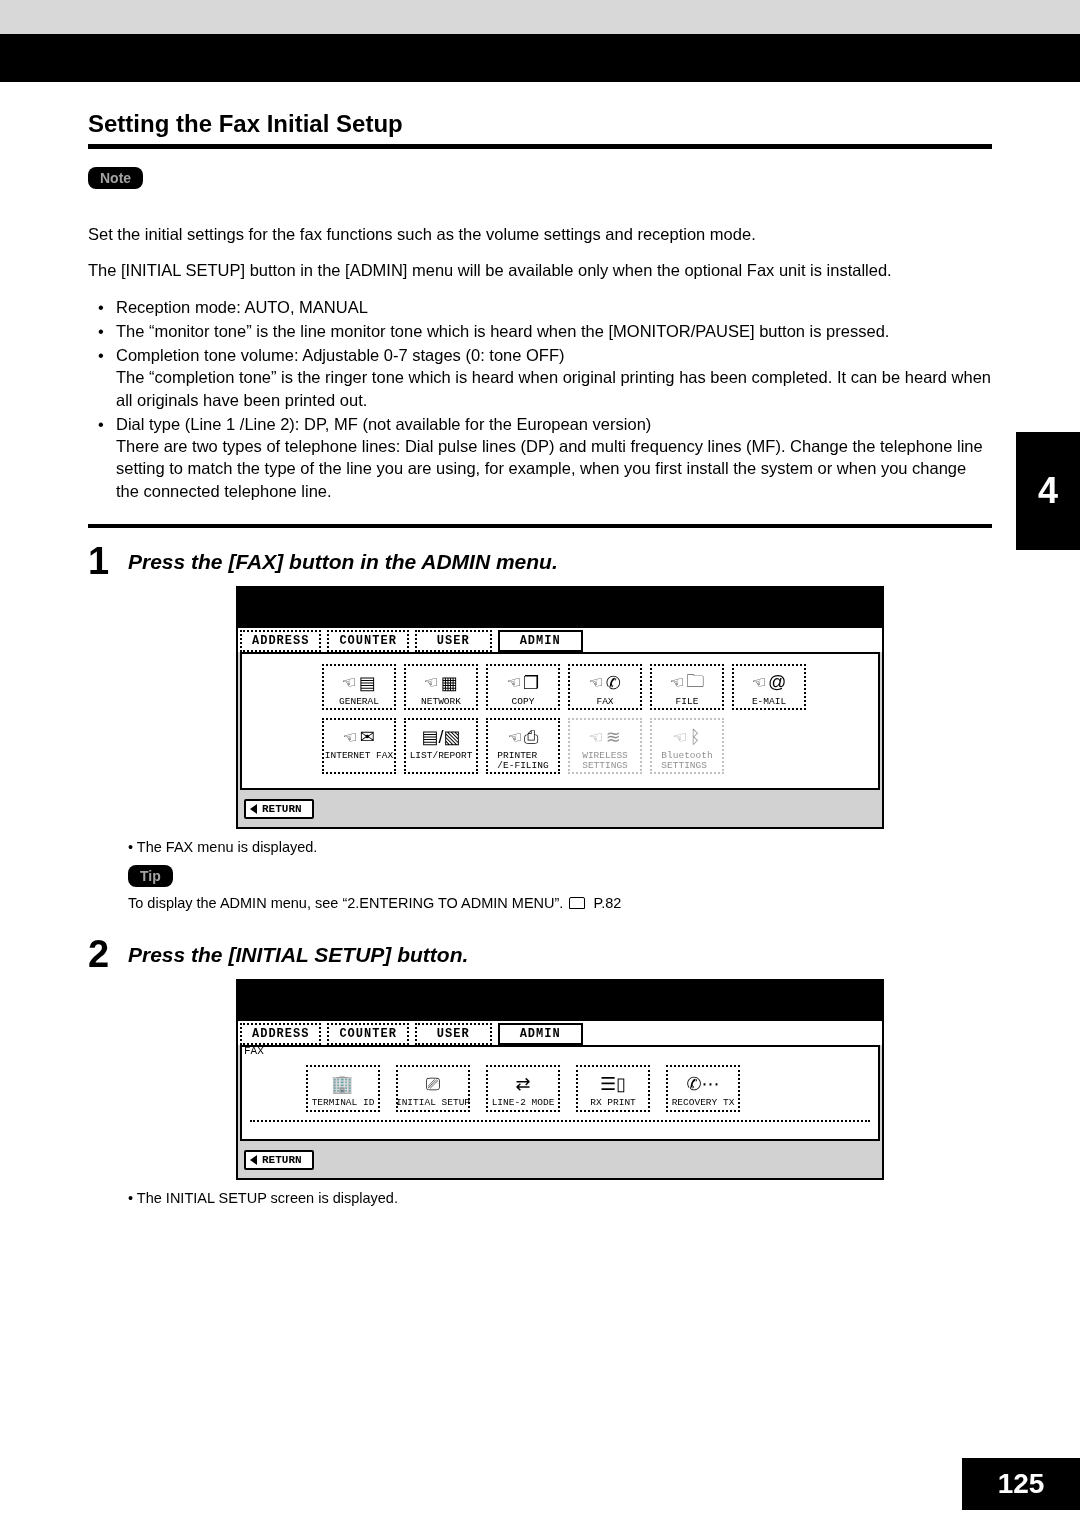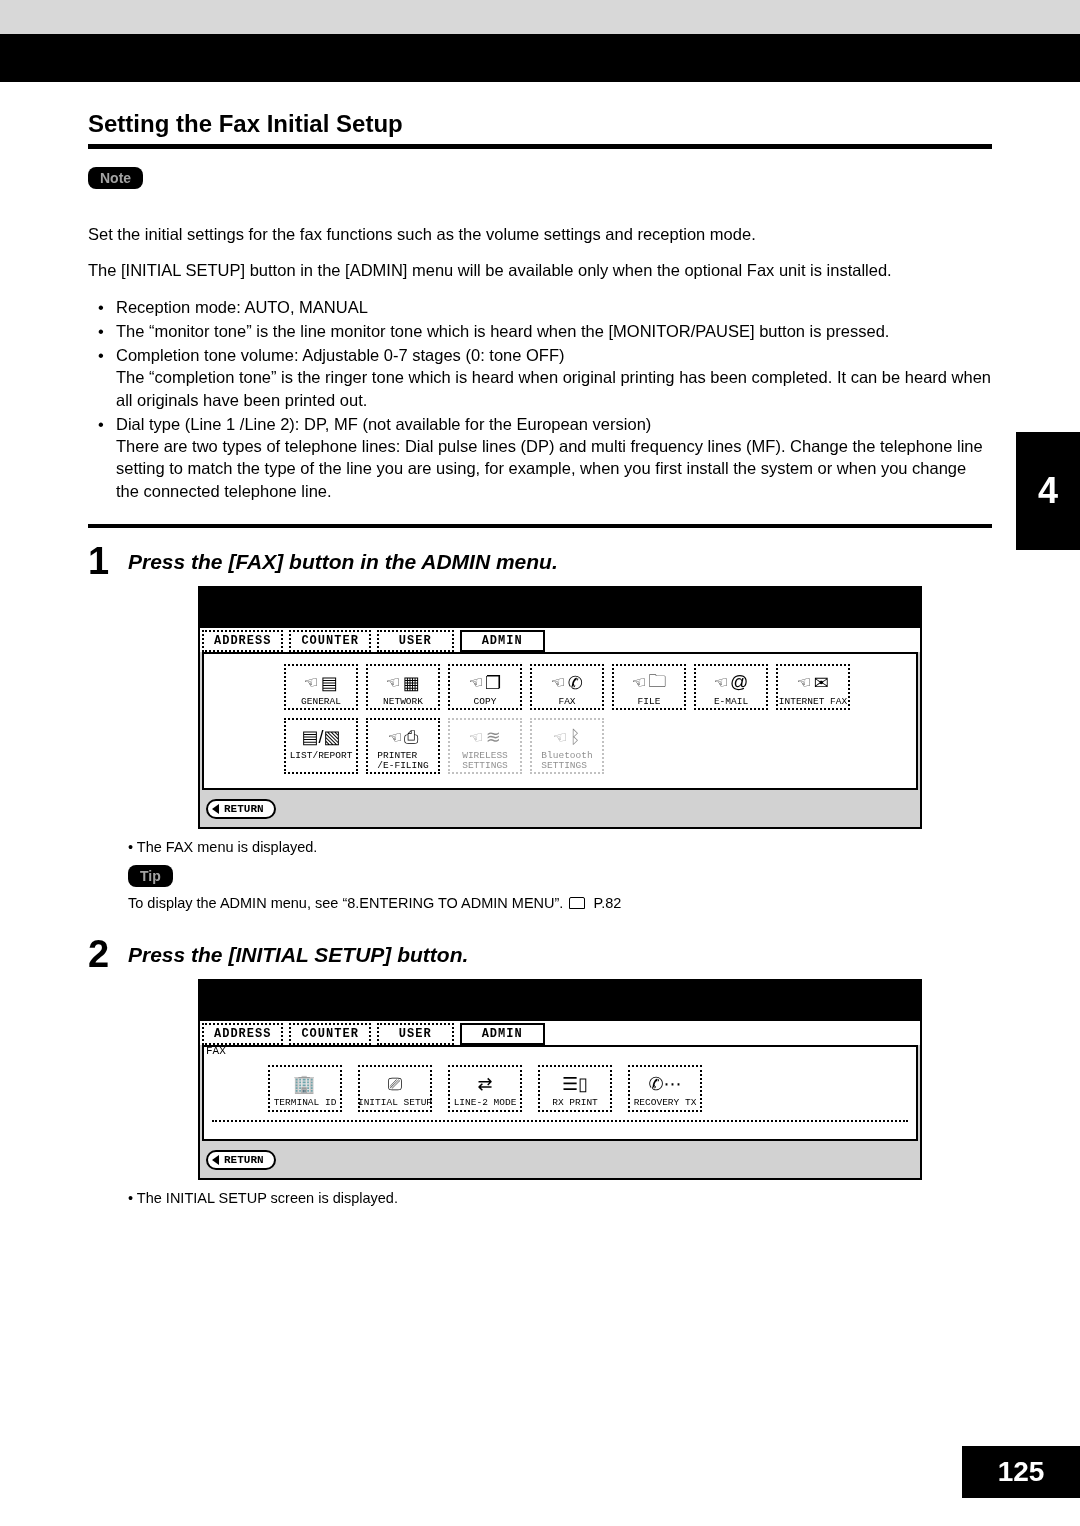--- a/index.html
+++ b/index.html
@@ -22,43 +22,43 @@
   .step { display: flex; align-items: flex-start; margin-top: 6px; }
   .step-num { font-size: 38px; font-weight: bold; line-height: 1; width: 40px; flex: 0 0 40px; }
   .step-body { flex: 1; }
   .step-title { font-size: 21px; font-weight: bold; margin-top: 8px; margin-bottom: 12px; font-style: italic; }
   .step-note { font-size: 14.5px; margin: 10px 0 10px 0; }
   .step-note::before { content: "•  "; }
   .tip-ref { font-size: 14.5px; margin-bottom: 18px; }
   .book-icon { display:inline-block; width:16px; height:12px; border:1.5px solid #000; border-radius:2px 2px 0 0; position:relative; top:1px; margin:0 4px 0 2px; }
 
   
-  .lcd { width: 724px; margin: 0 auto 8px auto; border: 2px solid #000; background: #000; }
+  .lcd { width: 648px; margin: 0 auto 8px auto; border: 2px solid #000; background: #000; }
   .lcd-top { height: 40px; background: #000; }
   .lcd-body { background: #d2d2d2; padding: 0; }
   .tabs-row { background:#fff; display:flex; gap:6px; padding:2px 2px 0 2px; }
   .tab { border:2px dotted #000; padding:2px 10px; font-family: "Courier New", monospace; font-size:12px; font-weight:bold; letter-spacing:1px; background:#fff; }
   .tab.active { border:2px solid #000; }
   .tab.wide { padding:2px 20px; }
   .panel { border:2px solid #000; background:#fff; margin:0 2px 2px 2px; padding:10px 8px 14px 8px; min-height:96px; position:relative; }
   .btn-grid { display:flex; flex-wrap:wrap; gap:8px; justify-content:flex-start; padding-left:72px; }
   .lcd2 .btn-grid { padding-left: 56px; gap:16px; }
   .panel .crumb { font-family:"Courier New",monospace; font-size:11px; position:absolute; left:2px; top:-2px; }
   .soft-btn { width:74px; border:2px dotted #000; background:#fff; display:flex; flex-direction:column; align-items:center; padding:3px 2px 2px 2px; }
   .soft-btn.dim { opacity:.45; border-color:#777; }
   .soft-btn .ico { height:28px; display:flex; align-items:center; justify-content:center; font-size:18px; gap:2px; }
   .soft-btn .lbl { font-family:"Courier New",monospace; font-size:9.5px; line-height:1; white-space:pre; }
   .return-row { background:#d2d2d2; padding:6px 6px 8px 6px; }
-  .return-btn { display:inline-block; border:2px solid #000; border-radius:10px; padding:2px 10px 2px 16px; font-family:"Courier New",monospace; font-size:11px; font-weight:bold; background:#fff; position:relative; }
+  .return-btn { display:inline-block; border:2px solid #000; border-radius:2px; padding:2px 10px 2px 16px; font-family:"Courier New",monospace; font-size:11px; font-weight:bold; background:#fff; position:relative; }
   .return-btn::before { content:""; position:absolute; left:4px; top:50%; transform:translateY(-50%); border-top:5px solid transparent; border-bottom:5px solid transparent; border-right:7px solid #000; }
   .dots-line { border-top:2px dotted #000; margin:8px 0 0 0; }
 
   
   .chapter-tab { position:absolute; right:0; top:432px; width:64px; height:118px; background:#000; color:#fff; display:flex; align-items:center; justify-content:center; font-size:36px; font-weight:bold; }
-  .page-number { position:absolute; right:0; bottom:28px; width:118px; height:52px; background:#000; color:#fff; display:flex; align-items:center; justify-content:center; font-size:28px; font-weight:bold; }
+  .page-number { position:absolute; right:0; bottom:16px; width:118px; height:52px; background:#000; color:#fff; display:flex; align-items:center; justify-content:center; font-size:28px; font-weight:bold; }
 
   .hand { display:inline-block; transform: scaleX(-1) rotate(10deg); font-size:16px; }
 </style>
 </head>
 <body>
 
 <div class="page">
   <div class="top-bar"></div>
   <div class="black-band"></div>
   <div class="chapter-tab">4</div>
@@ -194,21 +194,21 @@
             </div>
             <div class="return-row">
               <span class="return-btn">RETURN</span>
             </div>
           </div>
         </div>
 
         <div class="step-note">The FAX menu is displayed.</div>
         <span class="tip-badge">Tip</span>
         <div class="tip-ref">
-          <span>To display the ADMIN menu, see “8.ENTERING TO ADMIN MENU”.</span>
+          <span>To display the ADMIN menu, see “2.ENTERING TO ADMIN MENU”.</span>
           <span class="book-icon"></span>
           <span>P.82</span>
         </div>
       </div>
     </div>
 
     
     <div class="step">
       <div class="step-num">2</div>
       <div class="step-body">

